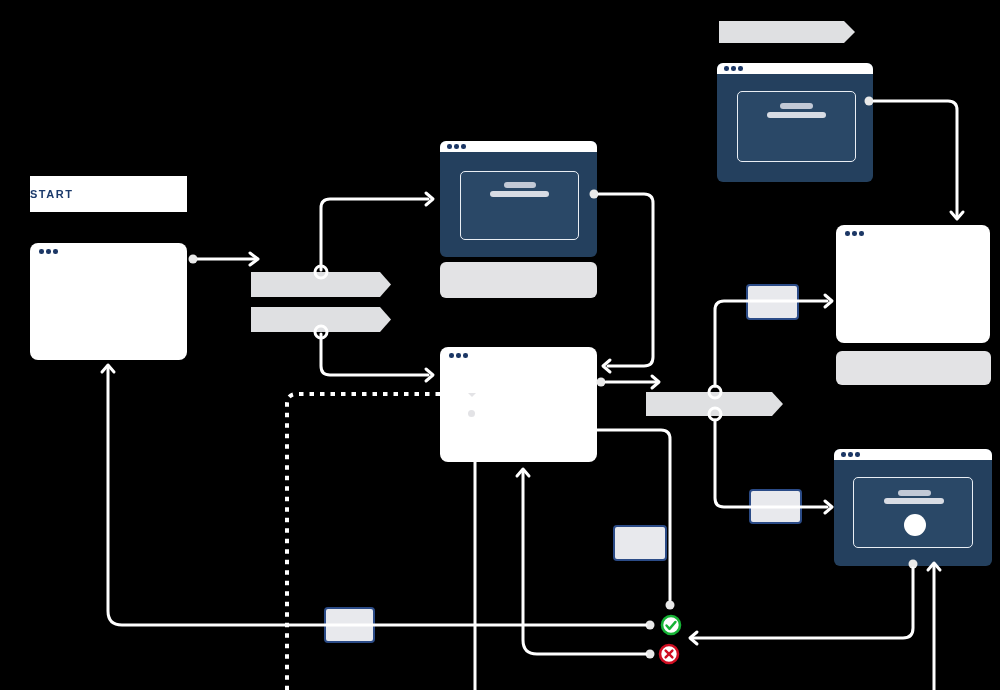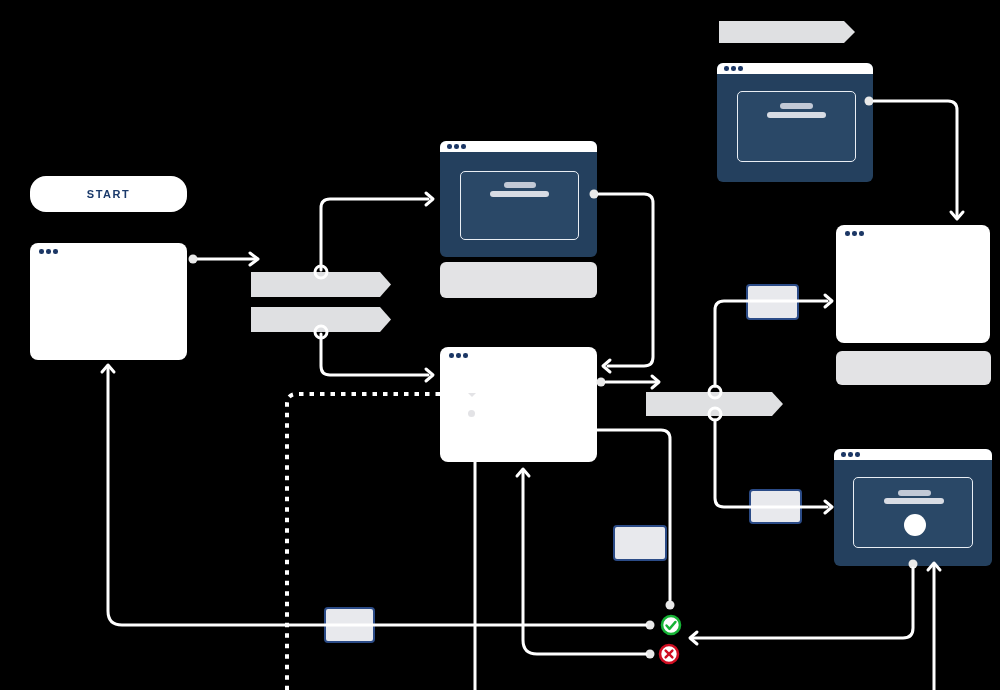--- a/index.html
+++ b/index.html
@@ -19,22 +19,22 @@
   .titlebar{height:11px;background:#fff;display:flex;align-items:center;padding-left:7px;gap:2.5px}
   .dots-float{position:absolute;left:9px;top:6px;display:flex;gap:2.5px}
   .dot{width:4.5px;height:4.5px;border-radius:50%;background:var(--titlebar_dot)}
   .inner-screen{position:absolute;border:1.5px solid #e9eef4;border-radius:5px;background:var(--navy_inner)}
   .ph{position:absolute;border-radius:3px}
   .ph-dark{background:var(--ph_dark)} .ph-light{background:var(--ph_light)}
   .label-bar{background:var(--gray_label);border-radius:6px}
   .banner{background:var(--gray_banner);
           clip-path:polygon(0 0, calc(100% - 11px) 0, 100% 50%, calc(100% - 11px) 100%, 0 100%)}
   .cbox{background:var(--box_fill);border:2px solid var(--box_border);border-radius:4px;box-sizing:border-box}
-  .start-btn{background:#fff;border-radius:16px;color:var(--start_text);font-weight:bold;
-             font-size:11px;letter-spacing:1.5px;text-align:center;line-height:36px}
+  .start-btn{background:#fff;border-radius:0;color:var(--start_text);font-weight:bold;
+             font-size:11px;letter-spacing:1.5px;text-align:left;line-height:36px}
   .avatar{background:#fff;border-radius:50%}
   .chev-down{width:0;height:0;border-left:4px solid transparent;border-right:4px solid transparent;
              border-top:4.5px solid var(--glyph)}
   .mini-dot{width:7px;height:7px;border-radius:50%;background:var(--glyph)}
   svg.connectors{position:absolute;left:0;top:0;z-index:10;pointer-events:none}
   .node{z-index:5}
 </style>
 </head>
 <body style="background: rgb(0, 0, 0);">
 

